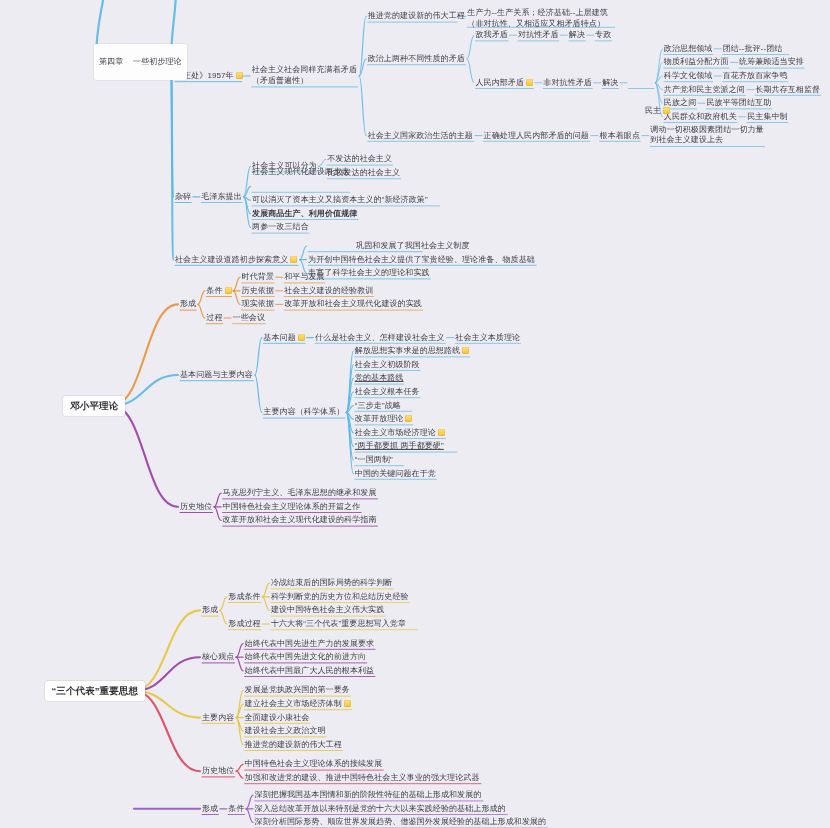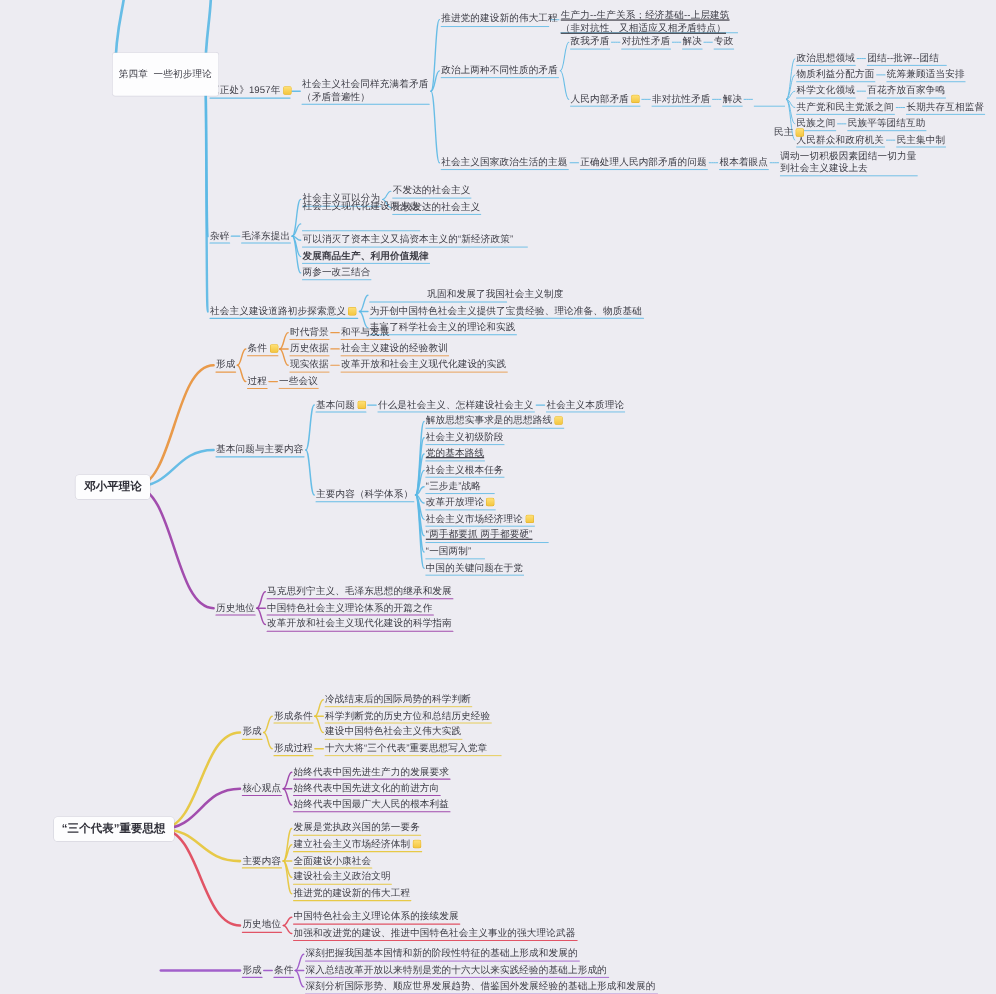--- a/index.html
+++ b/index.html
@@ -46,20 +46,21 @@
     color: #2f2f38;
     box-shadow: 0 0 0 0.6px rgba(140,140,160,.22);
   }
   .chapter {
     background: #fdfdfe;
     border-radius: 2px;
     padding: 13px 5px;
     font-size: 8px;
     color: #3b3b44;
     box-shadow: 0 0 0 0.5px rgba(140,140,160,.18);
+    font-family: Liberation Mono, monospace;
   }
   .badge {
     display: inline-block;
     width: 7px; height: 7px;
     border-radius: 1.6px;
     background: linear-gradient(#ffe27a, #f3c43c);
     vertical-align: -1px;
     margin-left: 2px;
     box-shadow: inset 0 0 0 .4px #e0ae28;
   }
@@ -259,21 +260,21 @@
       <path d="M254.60000000000002 828.1000000000001 L548 828.1000000000001" fill="none" stroke="#9b54c8" stroke-width="0.75" stroke-linecap="round" opacity="0.92"></path>
       <path d="M246.10000000000002 808.8000000000001 C249.60000000000002 808.8000000000001,249.60000000000002 795.2,253.10000000000002 795.2" fill="none" stroke="#9b54c8" stroke-width="1.2000000000000002" stroke-linecap="round" opacity="0.92"></path>
       <path d="M246.10000000000002 808.8000000000001 C249.60000000000002 808.8000000000001,249.60000000000002 808.8000000000001,253.10000000000002 808.8000000000001" fill="none" stroke="#9b54c8" stroke-width="1.2000000000000002" stroke-linecap="round" opacity="0.92"></path>
       <path d="M246.10000000000002 808.8000000000001 C249.60000000000002 808.8000000000001,249.60000000000002 822.4000000000001,253.10000000000002 822.4000000000001" fill="none" stroke="#9b54c8" stroke-width="1.2000000000000002" stroke-linecap="round" opacity="0.92"></path>
       <path d="M228.3 814.5000000000001 L244.60000000000002 814.5000000000001" fill="none" stroke="#9b54c8" stroke-width="0.8999999999999999" stroke-linecap="round" opacity="0.92"></path>
       <path d="M219.8 808.8000000000001 C223.3 808.8000000000001,223.3 808.8000000000001,226.8 808.8000000000001" fill="none" stroke="#9b54c8" stroke-width="1.25" stroke-linecap="round" opacity="0.92"></path>
       <path d="M202 814.5000000000001 L218.3 814.5000000000001" fill="none" stroke="#9b54c8" stroke-width="1" stroke-linecap="round" opacity="0.92"></path>
       <path d="M134 808.8000000000001 C167 808.8000000000001,167 808.8000000000001,200 808.8000000000001" fill="none" stroke="#9b54c8" stroke-width="2.1" stroke-linecap="round" opacity="0.92"></path>
     </svg>
   <div id="nodes">
-      <div class="node two-line" style="left: 467.302px; top: 19px; text-decoration: underline;"><span class="txt">生产力--生产关系；经济基础--上层建筑
+      <div class="node two-line" style="left: 467.302px; top: 19px;"><span class="txt">生产力--生产关系；经济基础--上层建筑
 （非对抗性、又相适应又相矛盾特点）</span></div>
       <div class="node" style="left: 367.652px; top: 16.4px;"><span class="txt">推进党的建设新的伟大工程</span></div>
       <div class="node" style="left: 595.102px; top: 35.2px;"><span class="txt">专政</span></div>
       <div class="node" style="left: 568.802px; top: 35.2px;"><span class="txt">解决</span></div>
       <div class="node" style="left: 518.052px; top: 35.2px;"><span class="txt">对抗性矛盾</span></div>
       <div class="node" style="left: 475.452px; top: 35.2px;"><span class="txt">敌我矛盾</span></div>
       <div class="node" style="left: 722.752px; top: 48.8px;"><span class="txt">团结--批评--团结</span></div>
       <div class="node" style="left: 663.852px; top: 48.8px;"><span class="txt">政治思想领域</span></div>
       <div class="node" style="left: 739.052px; top: 62.4px;"><span class="txt">统筹兼顾适当安排</span></div>
       <div class="node" style="left: 663.852px; top: 62.4px;"><span class="txt">物质利益分配方面</span></div>

